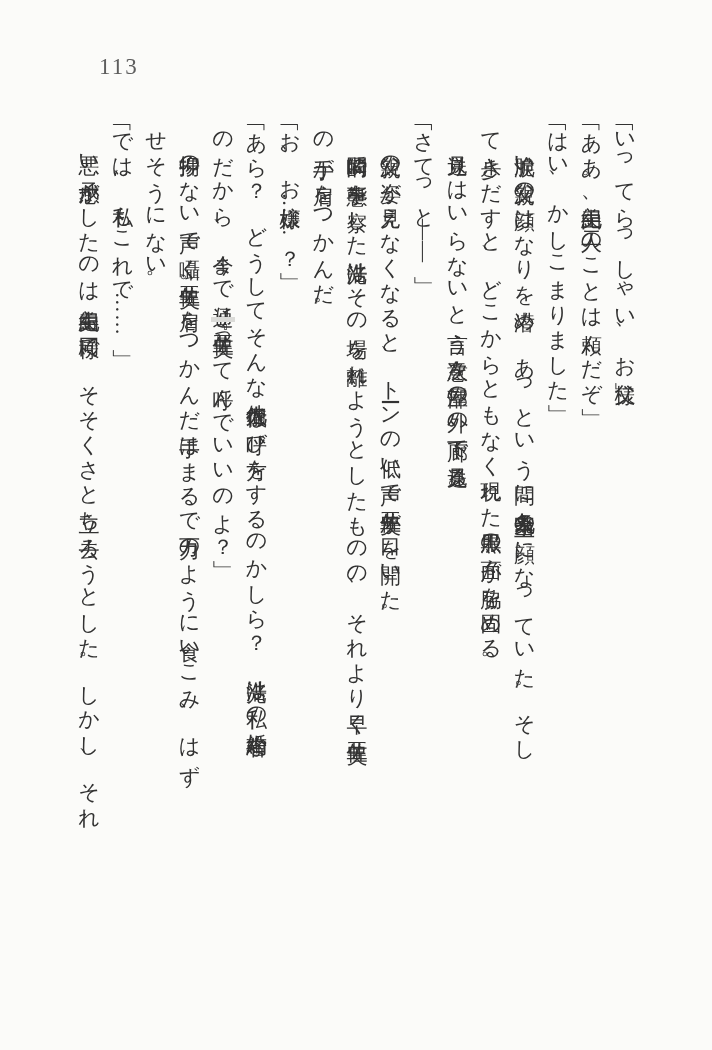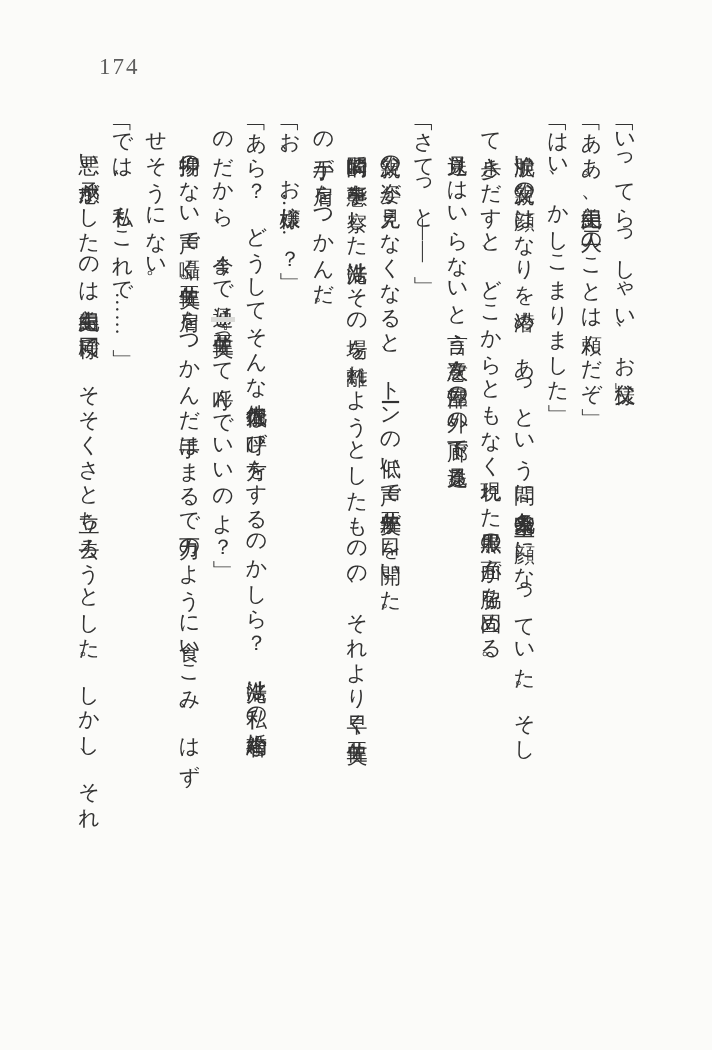--- a/index.html
+++ b/index.html
@@ -43,21 +43,21 @@
   }
   .hl {
     background: #dbdbd8;
   }
 </style>
 </head>
 <body>
 
 <div class="screen">
 
-  <div class="page-number">174</div>
+  <div class="page-number">113</div>
 
   <div class="page-text">
     <div class="tline">「いってらっしゃい、お父様」</div>
     <div class="tline">「ああ。美由紀、二人のことは頼んだぞ」</div>
     <div class="tline">「はい、かしこまりました」</div>
     <div class="tline">　涙脆い父親の顔はなりを潜め、あっという間に九条家当主の顔になっていた。そし</div>
     <div class="tline">て歩きだすと、どこからともなく現れた黒服の面々が脇を固める。</div>
     <div class="tline">　見送りはいらないと言う意次を部屋の外の廊下で見送る。</div>
     <div class="tline">「さてっと――」</div>
     <div class="tline">　父親の姿が見えなくなると、トーンの低い声で亜佐美が口を開いた。</div>

